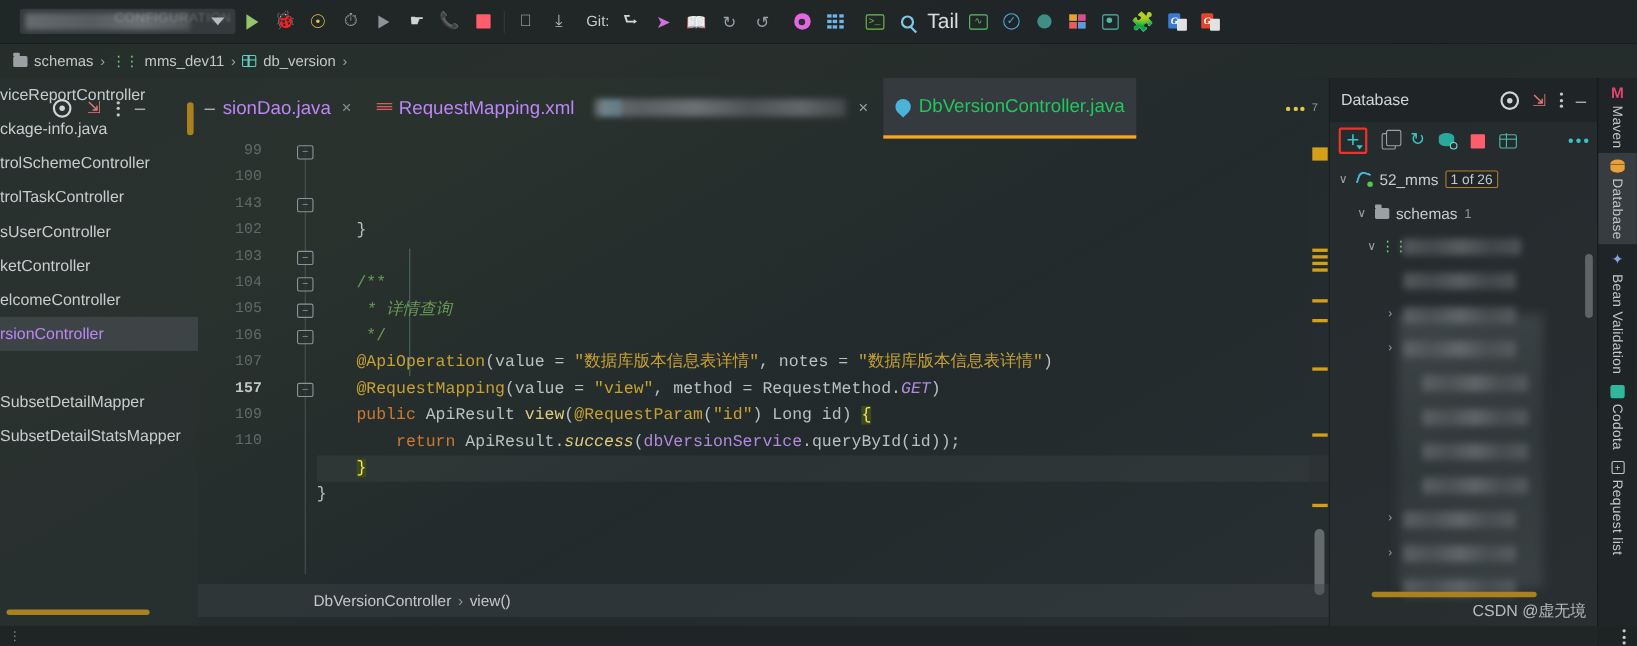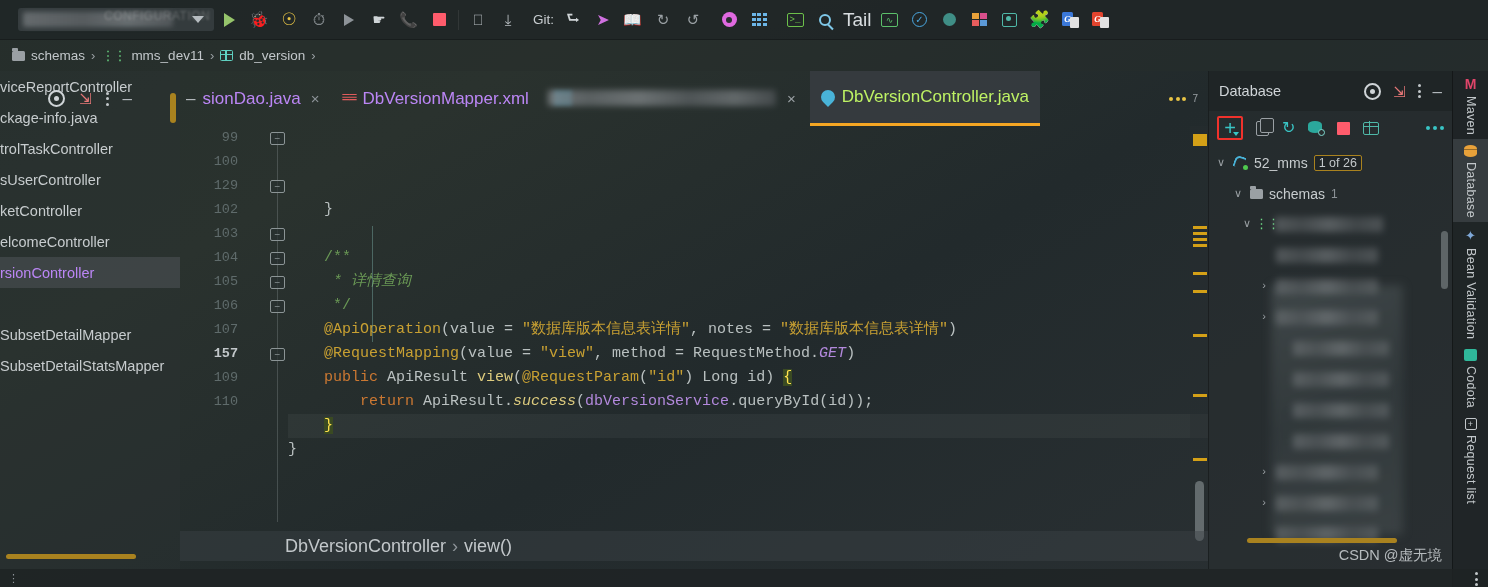--- a/index.html
+++ b/index.html
@@ -139,21 +139,21 @@
 
   .tab{
     height:55px; display:flex; align-items:center; gap:7px;
     padding:0 11px; font-size:17px; color:#bb86f5;
     white-space:nowrap; position:relative;
   }
   .tab.inactive{ background:transparent; }
   .tab.active{
     background:rgba(54,60,64,0.92);
     border-bottom:3px solid #f5a623;
-    color:#bef264;
+    color:#22c55e;
     justify-content:flex-end;
   }
   .tab-x{color:#8d9398;font-size:15px;margin-left:3px;}
   .xml-ic{color:#e05c5c;font-size:15px;font-family:"Liberation Mono",monospace;letter-spacing:-2px;}
   .java-ic{width:14px;height:14px;border-radius:50% 50% 50% 0;background:#49b3d8;transform:rotate(-45deg);}
   .tab-blur{
     height:55px; display:flex; align-items:center; position:relative;
     width:270px;
   }
   .tab-blur .bl{
@@ -222,21 +222,21 @@
   }
   .marker{position:absolute;left:3px;width:14px;height:3px;background:#d4a017;}
   .marker.big{height:12px;width:14px;}
   .rg-thumb{position:absolute;left:5px;top:355px;width:9px;height:60px;background:rgba(150,158,160,0.55);border-radius:5px;}
 
   
   .editor-status{
     position:absolute; left:180px; top:531px; width:1028px; height:30px;
     background:rgba(60,66,70,0.45);
     display:flex;align-items:center;gap:6px;
-    padding-left:105px; color:#c2c7ca; font-size:18px;
+    padding-left:105px; color:#c2c7ca; font-size:14px;
   }
   .es-sep{color:#8d9398;}
 
   
   .db-panel{
     position:absolute; left:1208px; top:71px; width:244px; height:498px;
     background:rgba(40,46,47,0.55);
     border-left:1px solid rgba(0,0,0,0.3);
   }
   .db-head{
@@ -475,20 +475,23 @@
 
   <div class="left-panel">
     <div id="lp-list">
         <div class="lp-item">
           <span>viceReportController</span>
         </div>
         <div class="lp-item">
           <span>ckage-info.java</span>
         </div>
         <div class="lp-item">
+          <span>trolSchemeController</span>
+        </div>
+        <div class="lp-item">
           <span>trolTaskController</span>
         </div>
         <div class="lp-item">
           <span>sUserController</span>
         </div>
         <div class="lp-item">
           <span>ketController</span>
         </div>
         <div class="lp-item">
           <span>elcomeController</span>
@@ -522,21 +525,21 @@
       <span class="minus-ic">‒</span>
     </div>
     <div id="tabs-host" style="position:absolute;left:175px;top:0;height:55px;display:flex;align-items:center;">
         <div class="tab inactive">
           <span class="minus-ic">–</span>
           <span>sionDao.java</span>
           <span class="tab-x">×</span>
         </div>
         <div class="tab inactive">
           <span class="xml-ic">≡≡</span>
-          <span>DbVersionMapper.xml</span>
+          <span>RequestMapping.xml</span>
         </div>
         <div class="tab-blur">
           <span class="teal"></span>
           <span class="bl"></span>
           <span class="dotx">×</span>
         </div>
         <div class="tab active">
           <span class="java-ic"></span>
           <span>DbVersionController.java</span>
         </div>
@@ -548,21 +551,21 @@
           <i></i>
         </span>
       <span class="badge7">7</span>
     </div>
   </div>
 
   <div class="editor">
     <div class="gutter" id="gutter">
         <div class="ln">99</div>
         <div class="ln">100</div>
-        <div class="ln">129</div>
+        <div class="ln">143</div>
         <div class="ln">102</div>
         <div class="ln">103</div>
         <div class="ln">104</div>
         <div class="ln">105</div>
         <div class="ln">106</div>
         <div class="ln">107</div>
         <div class="ln cur">157</div>
         <div class="ln">109</div>
         <div class="ln">110</div>
       </div>

